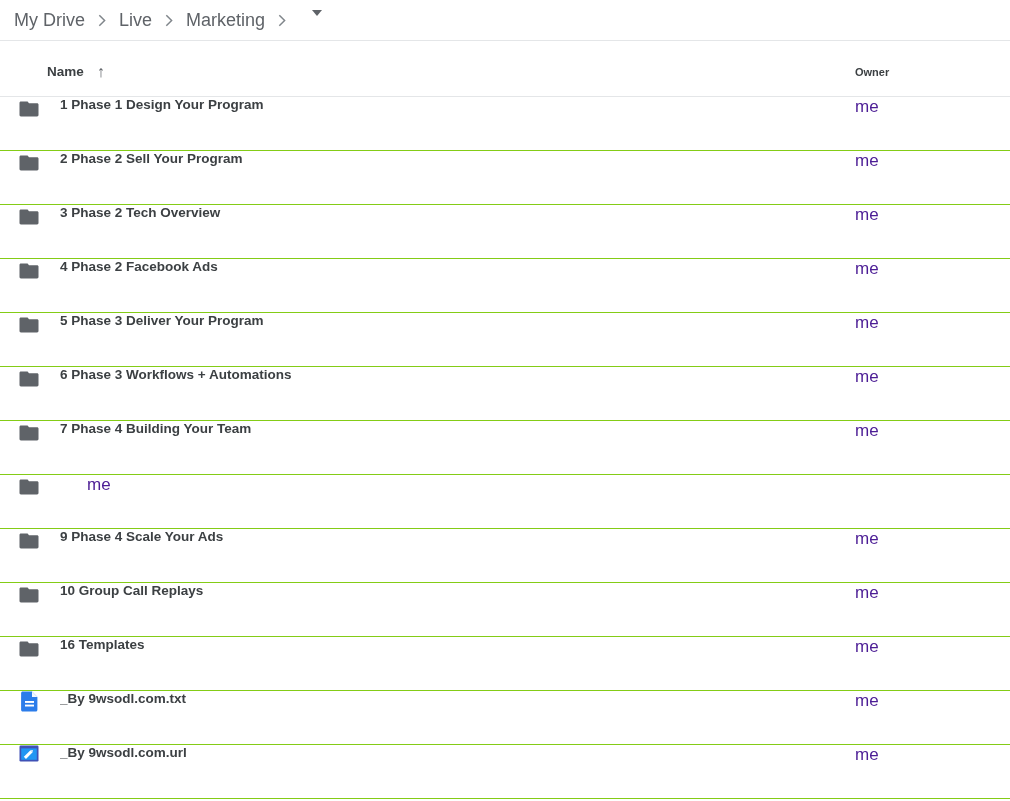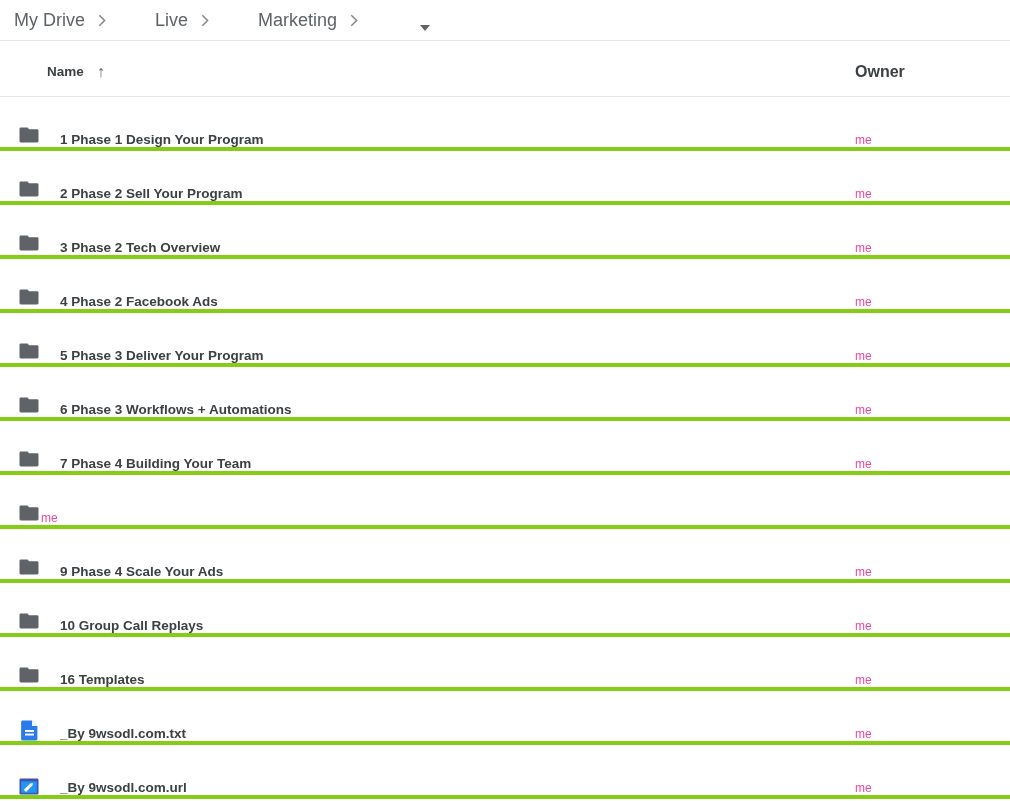--- a/index.html
+++ b/index.html
@@ -62,31 +62,31 @@
     padding-left: 32px;
   }
   .sort-arrow {
     margin-left: 13px;
     font-size: 16px;
     font-weight: normal;
     color: #5f6368;
   }
   .h-owner {
     width: 155px;
-    font-size: 16px;
+    font-size: 11px;
     font-weight: bold;
     color: #3c4043;
   }
 
   
   .row {
     height: 54px;
     display: flex;
-    align-items: flex-end;
-    border-bottom: 4px solid #84cc16;
+    align-items: flex-start;
+    border-bottom: 1px solid #84cc16;
     box-sizing: border-box;
     cursor: pointer;
   }
   .icon-cell {
     margin-left: 17px;
     width: 24px;
     display: flex;
     align-items: center;
     justify-content: center;
   }
@@ -94,31 +94,32 @@
     margin-left: 19px;
     flex: 1;
     font-size: 13.5px;
     font-weight: 600;
     color: #3c4043;
     white-space: nowrap;
     overflow: hidden;
   }
   .row-owner {
     width: 155px;
-    font-size: 12px;
-    color: #ec4899;
+    font-size: 17px;
+    color: #4c1d95;
+    margin-left: 46px;
   }
 </style>
 </head>
 <body>
 
 <div class="page">
 
   <header class="breadcrumb-bar">
-    <nav id="breadcrumb-nav" style="display:flex;align-items:flex-end;gap:36px;">
+    <nav id="breadcrumb-nav" style="display:flex;align-items:flex-start;">
   <span class="crumb-group">
     <span class="crumb">My Drive</span>
     <svg class="crumb-sep" width="8" height="13" viewBox="0 0 8 13">
       <path d="M1.3 1.2 L6.6 6.5 L1.3 11.8" stroke="#80868b" stroke-width="1.5" fill="none"></path>
     </svg>
   </span>
 
   <span class="crumb-group">
     <span class="crumb">Live</span>
     <svg class="crumb-sep" width="8" height="13" viewBox="0 0 8 13">

